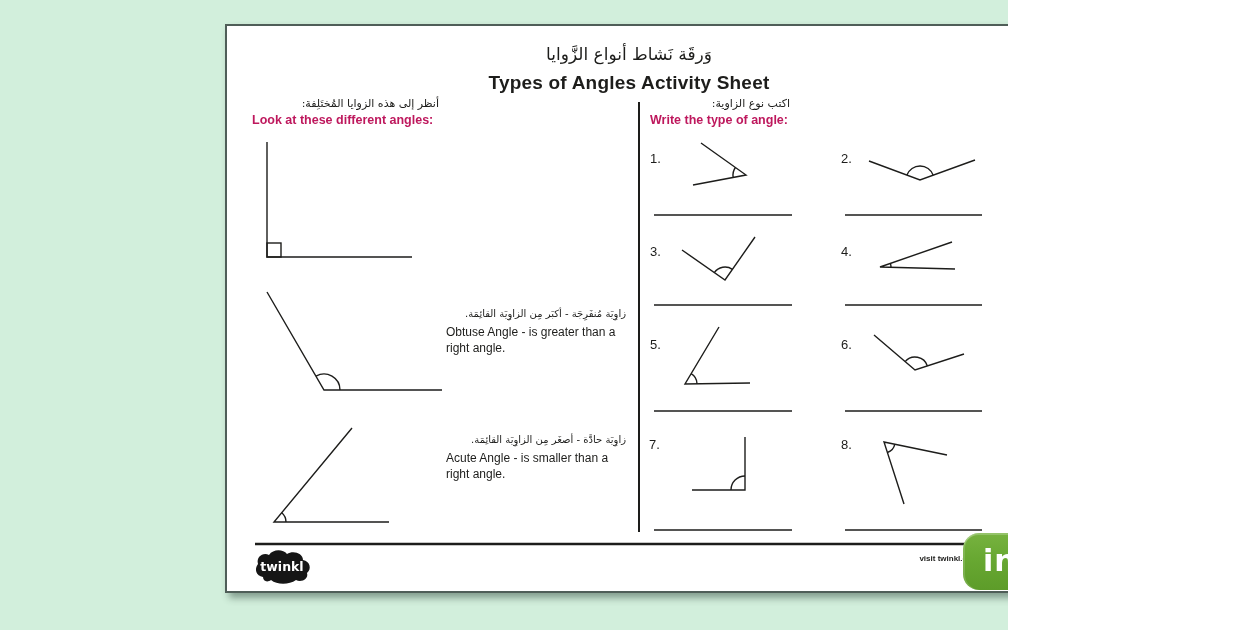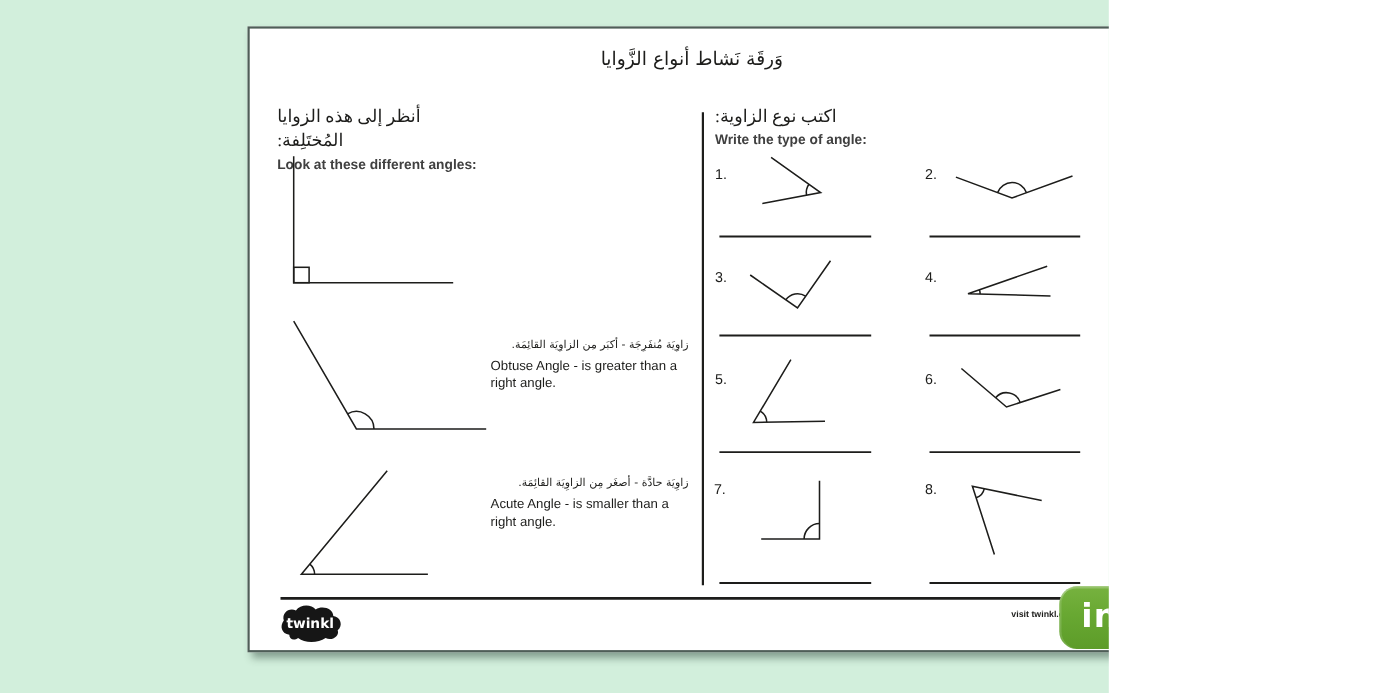--- a/index.html
+++ b/index.html
@@ -4,22 +4,22 @@
 <style>
   html,body{margin:0;padding:0;}
   body{width:1260px;height:630px;font-family:"Liberation Sans",sans-serif;}
   .stage{position:relative;width:1008px;height:630px;background:#d2efdc;overflow:hidden;}
   .sheet{position:absolute;left:225px;top:24px;width:808px;height:569px;background:#ffffff;
          border:2px solid #4f5e58;box-sizing:border-box;box-shadow:4px 5px 7px rgba(35,60,48,.45);z-index:1;}
   .abs{position:absolute;}
   .ar{font-family:"DejaVu Sans",sans-serif;direction:rtl;color:#1d1d1b;}
   .title-ar{left:0;top:14px;width:100%;text-align:center;font-size:17px;line-height:1.7;}
   .title-en{left:0;top:46px;width:100%;text-align:center;font-size:19px;font-weight:bold;color:#1d1d1b;letter-spacing:.2px;}
-  .colhead .h-ar{font-size:16px;text-align:left;line-height:1.4;font-family:Liberation Serif, serif;}
-  .colhead .h-en{font-size:12.5px;font-weight:bold;color:#404040;margin-top:2px;}
+  .colhead .h-ar{font-size:11px;text-align:right;line-height:1.4;}
+  .colhead .h-en{font-size:12.5px;font-weight:bold;color:#be185d;margin-top:2px;}
   .left-head{left:25px;top:70px;width:187px;}
   .right-head{left:423px;top:70px;width:140px;}
   .ex{left:219px;width:180px;}
   .ex .e-ar{font-size:10px;text-align:right;line-height:1.5;margin-bottom:4px;}
   .ex .e-en{font-size:12px;line-height:1.3;color:#1d1d1b;}
   .ex1{top:134px;} .ex2{top:280px;} .ex3{top:406px;}
   .qnum{font-size:13px;color:#1d1d1b;}
   .diagram-layer{position:absolute;left:0;top:0;width:808px;height:569px;}
   .visit{left:640px;top:528px;width:100px;text-align:right;font-size:8px;font-weight:bold;color:#1d1d1b;}
   .logo{left:26px;top:522px;}
@@ -33,20 +33,21 @@
          font-family:"DejaVu Sans",sans-serif;font-weight:bold;font-size:32px;text-shadow:0 0 3px rgba(80,130,35,.65);font-style:italic;}
 </style>
 </head>
 <body>
 
 <div class="stage">
 
   <div class="sheet">
 
     <div class="abs ar title-ar">وَرقَة نَشاط أنواع الزَّوايا</div>
+    <div class="abs title-en">Types of Angles Activity Sheet</div>
 
     <div class="abs colhead left-head">
       <div class="ar h-ar">أنظر إلى هذه الزوايا المُختَلِفة:</div>
       <div class="h-en">Look at these different angles:</div>
     </div>
 
     <div class="abs colhead right-head">
       <div class="ar h-ar">اكتب نوع الزاوية:</div>
       <div class="h-en">Write the type of angle:</div>
     </div>

